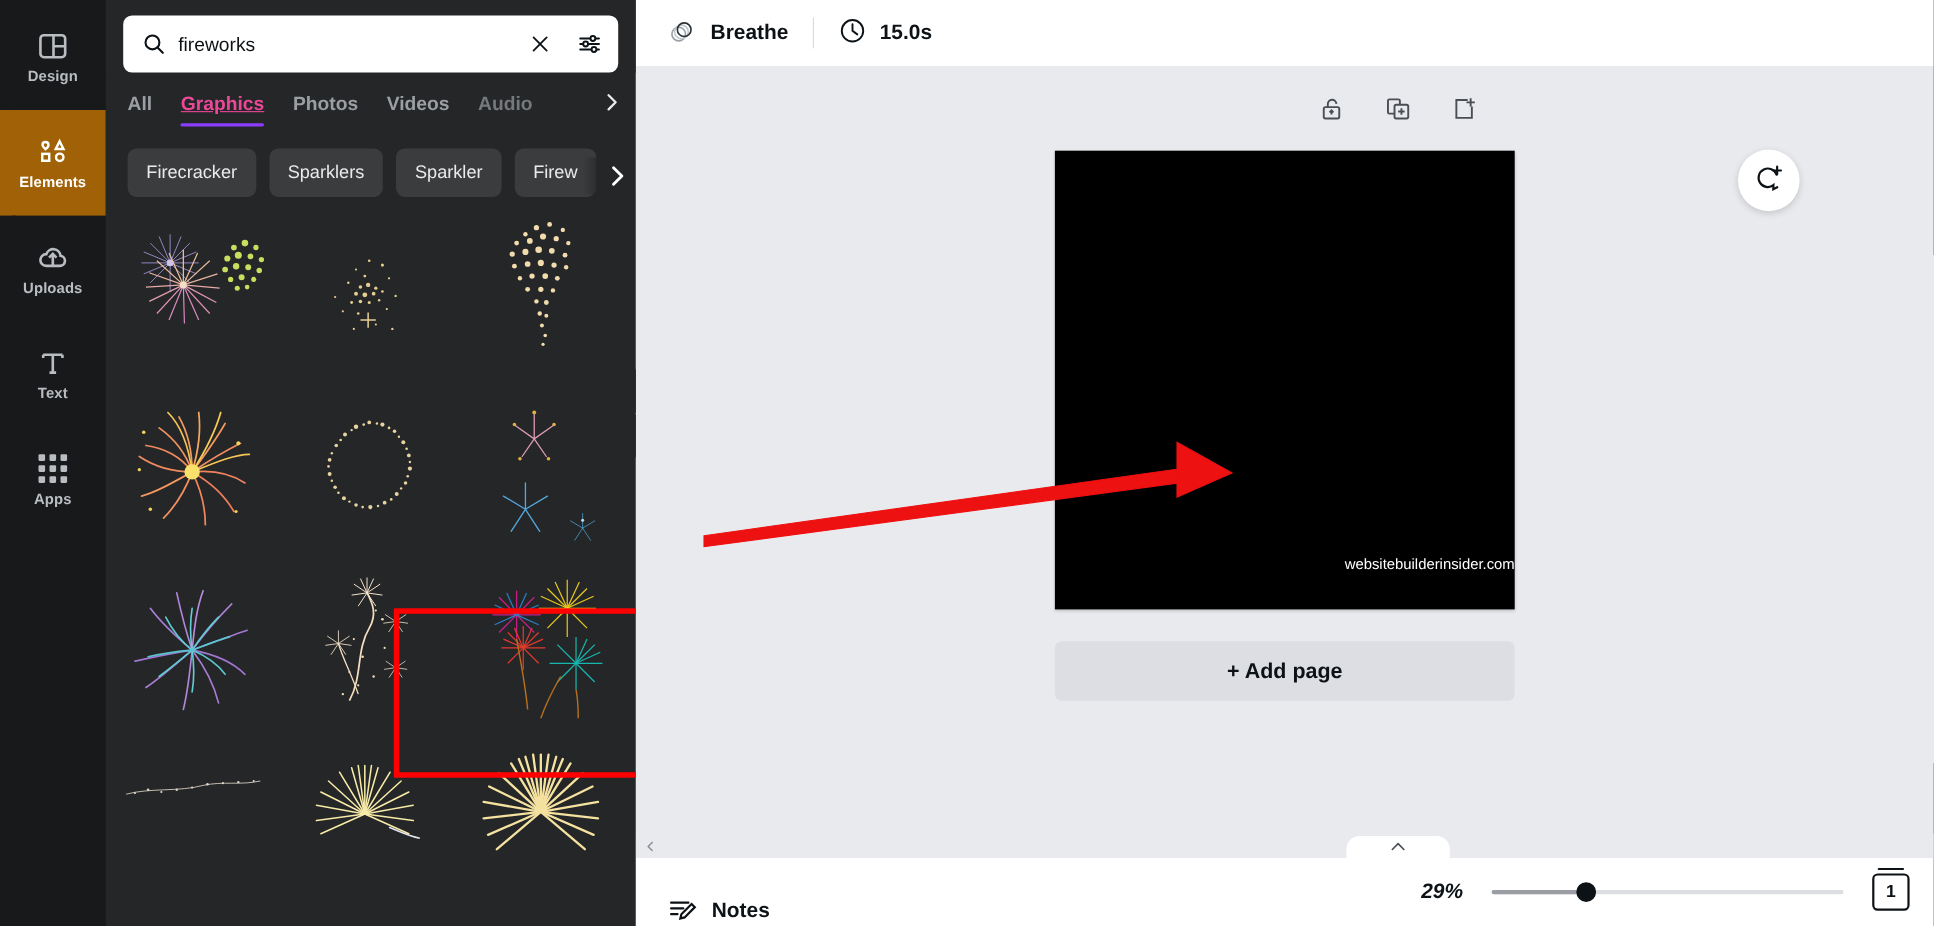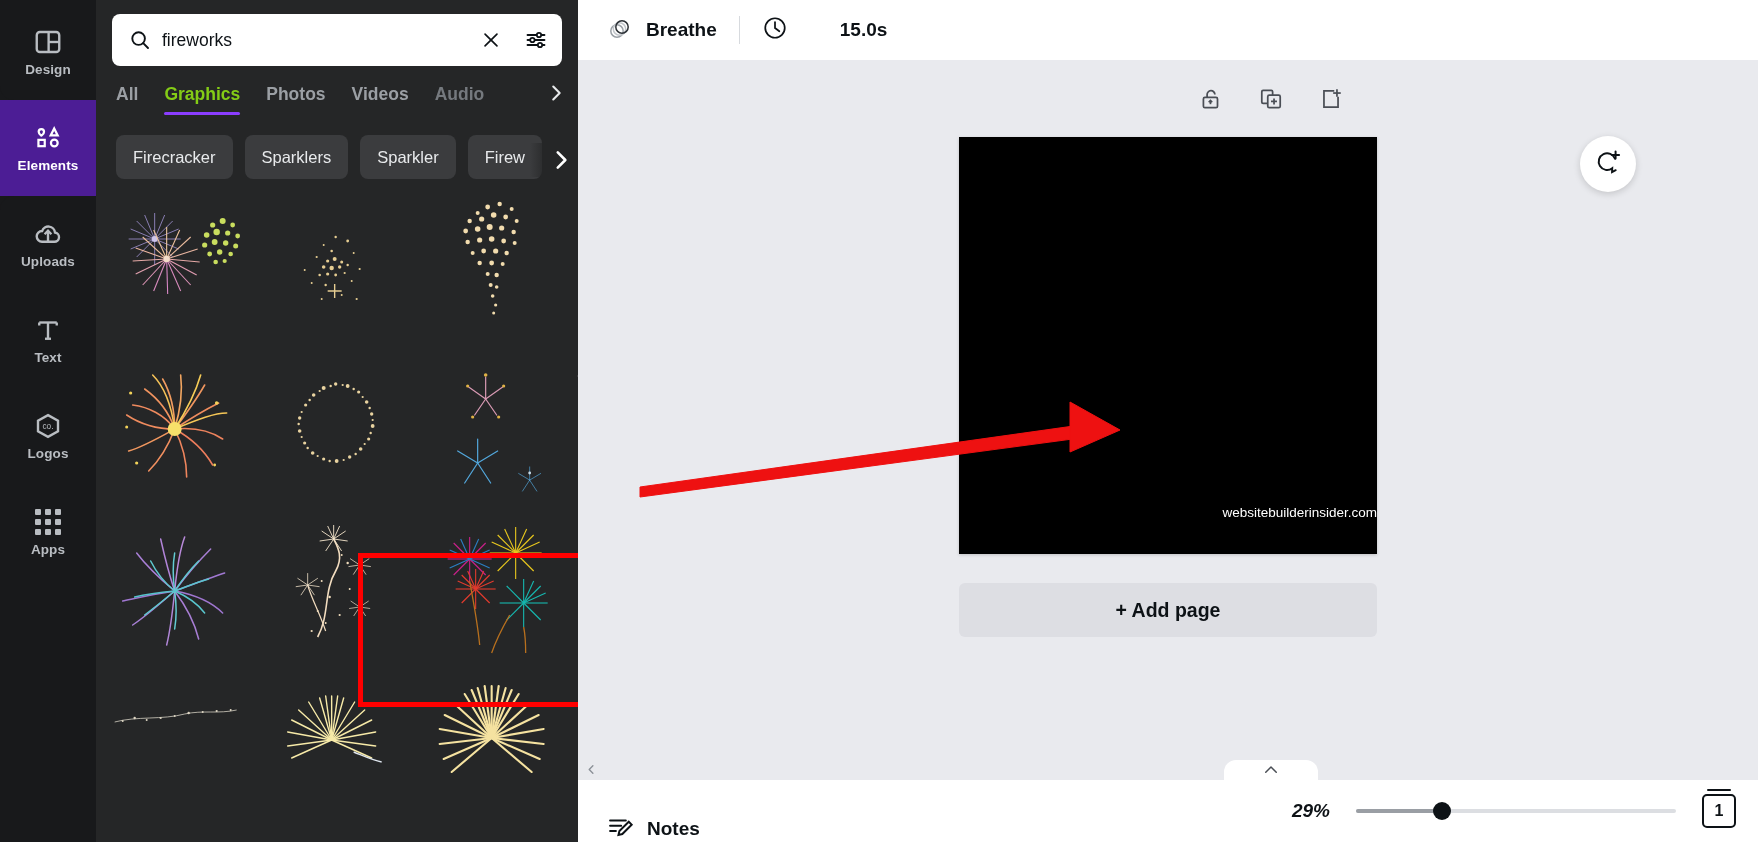--- a/index.html
+++ b/index.html
@@ -26,21 +26,21 @@
     align-items: center; justify-content: center;
     gap: 5px;
     color: #c9ccd0;
     cursor: pointer;
     position: relative;
   }
   .rail-item .rail-label {
     font-size: 13.5px; font-weight: 700; letter-spacing: .1px;
     color: #b9bdc2;
   }
-  .rail-item.active { background: #4c1d95; border-radius: 0; }
+  .rail-item.active { background: #a16207; border-radius: 0; }
   .rail-item.active .rail-label { color: #ffffff; }
   .rail-item.active svg { stroke: #ffffff; }
   .rail-item.active::before,
   .rail-item.active::after {
     content:""; position:absolute; left:0; width: 14px; height: 14px;
     background: #18191b;
   }
   .rail-item.active::before { top: -14px; border-bottom-left-radius: 14px; box-shadow: 0 7px 0 0 #2b2c2e; }
   .rail-item.active::after  { bottom: -14px; border-top-left-radius: 14px; box-shadow: 0 -7px 0 0 #2b2c2e; }
   .rail-item.active::before { box-shadow: none; }
@@ -76,21 +76,21 @@
   
   .tabs {
     display: flex; align-items: flex-end; gap: 26px;
     padding: 18px 0 0 20px; position: relative;
   }
   .tab {
     font-size: 17.5px; font-weight: 700; color: #9b9fa4;
     padding-bottom: 10px; cursor: pointer; white-space: nowrap;
     position: relative;
   }
-  .tab.active { color: #84cc16; }
+  .tab.active { color: #ec4899; text-decoration: underline; }
   .tab.active::after {
     content: ""; position: absolute; left: 0; right: 0; bottom: 0;
     height: 3px; background: #8b3dff; border-radius: 2px;
   }
   .tab.fade { color: #75797e; }
   .tabs-next {
     position: absolute; right: 8px; bottom: 8px;
     width: 28px; height: 28px; display:flex; align-items:center; justify-content:center;
     cursor:pointer;
   }
@@ -142,21 +142,21 @@
   
   .main { flex: 1 1 auto; height: 842px; display: flex; flex-direction: column; background: #3b82f6; position: relative; }
   .topbar {
     height: 60px; flex: 0 0 60px; background: #ffffff;
     display: flex; align-items: center; gap: 0px; padding-left: 28px;
     position: relative; z-index: 2;
   }
   .topbar-group { display: flex; align-items: center; gap: 12px; cursor: pointer; }
   .topbar-title { font-size: 19px; font-weight: 700; color: #0d1216; }
   .topbar-sep { width: 1px; height: 28px; background: #d7dade; margin: 0 22px; }
-  .topbar-time { font-size: 19px; font-weight: 700; color: #0d1216; margin-left: 40px; }
+  .topbar-time { font-size: 19px; font-weight: 700; color: #0d1216; }
 
   .canvas-area {
     flex: 1 1 auto; background: #e9eaee;
     position: relative; overflow: hidden;
   }
   .page-tools {
     position: absolute; top: 24px; left: 50%; transform: translateX(-50%);
     display: flex; gap: 30px; align-items: center; z-index: 3;
     margin-left: 103px;
   }
@@ -283,29 +283,20 @@
             <line x1="5" y1="6" x2="5" y2="8.4"></line>
             <line x1="19" y1="6" x2="19" y2="8.4"></line>
             <line x1="12" y1="6" x2="12" y2="19"></line>
             <line x1="9.6" y1="19" x2="14.4" y2="19"></line>
           </svg>
       </span>
       <span class="rail-label">Text</span>
     </div>
 
 
-    <div class="rail-item">
-      <span class="rail-icon">
-        <svg viewBox="0 0 24 24">
-          <path d="M12 3.3 L20 7.7 L20 16.3 L12 20.7 L4 16.3 L4 7.7 Z"></path>
-          <text x="12" y="14.6" text-anchor="middle" font-size="6.6" font-family="Liberation Sans, sans-serif" fill="#b9bdc2" stroke="none">co.</text>
-        </svg>
-      </span>
-      <span class="rail-label">Logos</span>
-    </div>
 
     <div class="rail-item">
       <span class="rail-icon">
         <span class="apps-grid">
             <i></i>
             <i></i>
             <i></i>
             <i></i>
             <i></i>
             <i></i>

